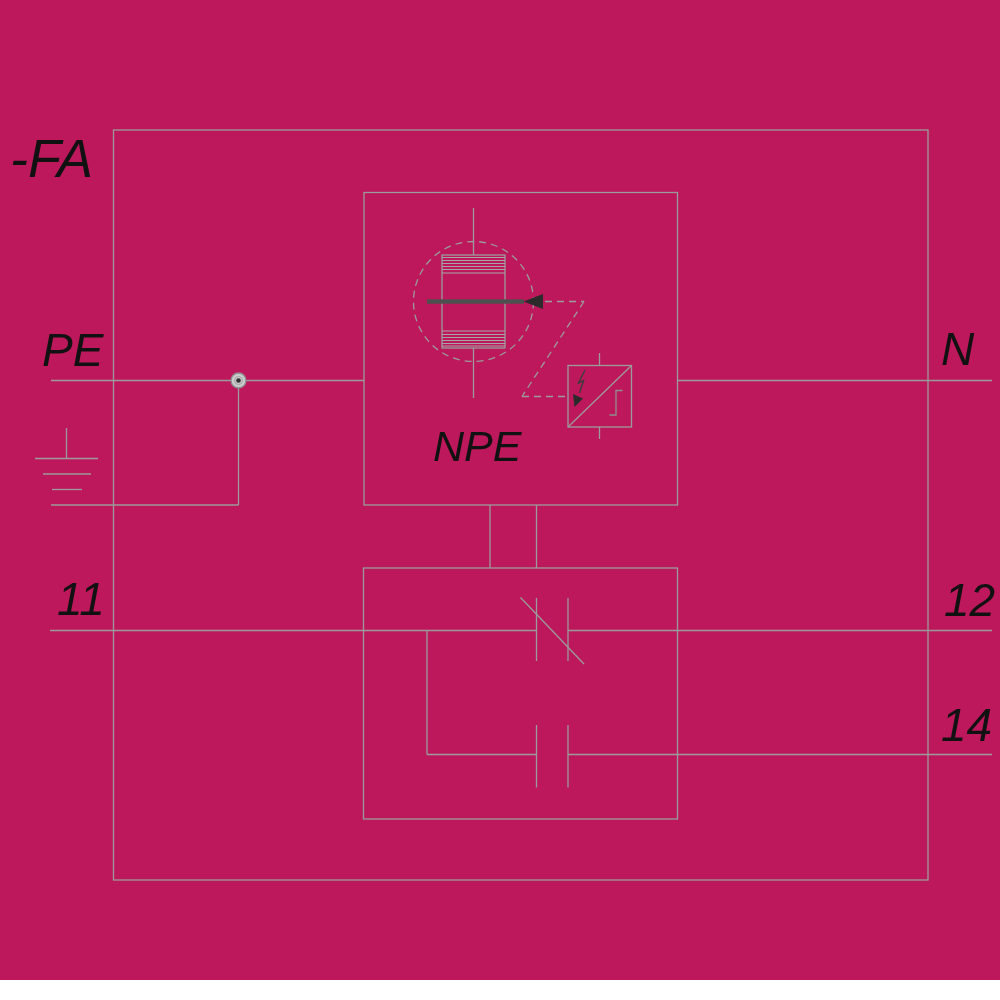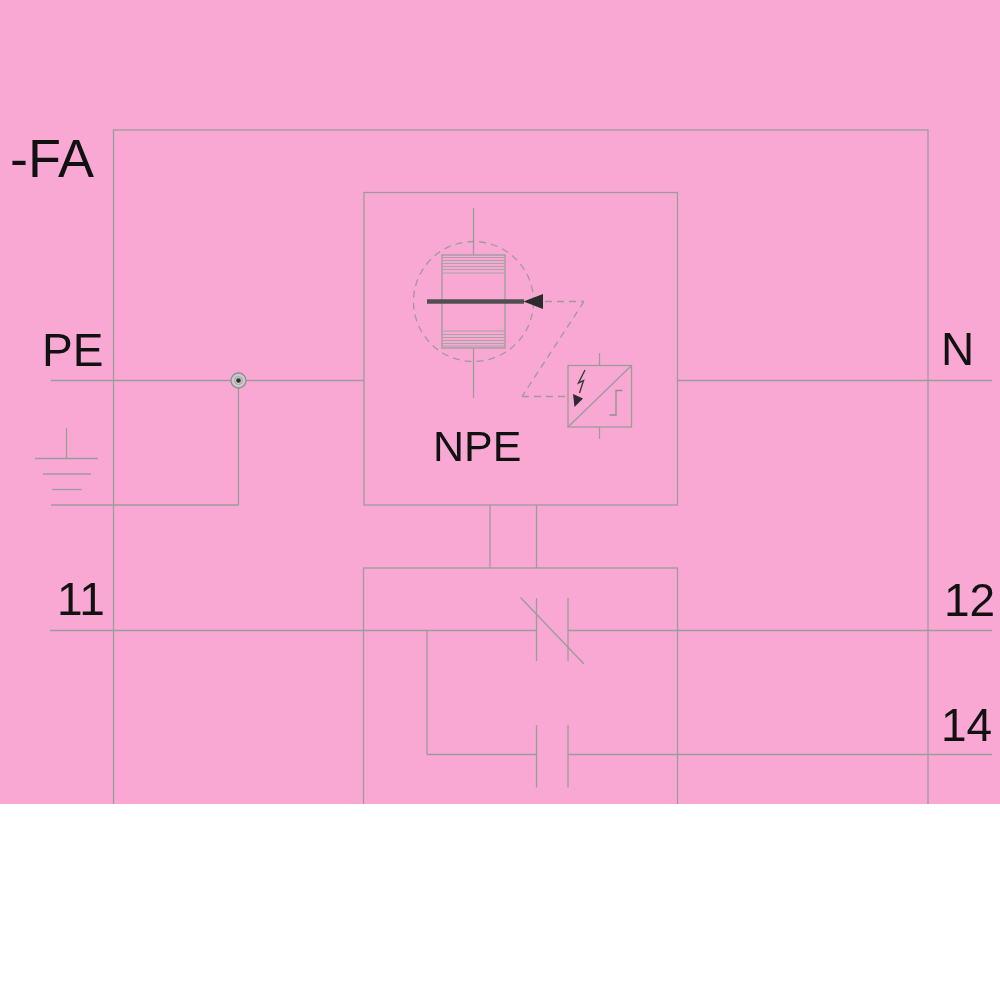--- a/index.html
+++ b/index.html
@@ -1,21 +1,22 @@
 <!DOCTYPE html>
 <html><head>
 <meta charset="utf-8">
 <style>
   html, body { margin: 0; padding: 0; background: #ffffff; }
   .stage {
     position: relative;
     width: 1000px;
-    height: 804px;
-    background: #f9a8d4;
+    height: 980px;
+    background: #be185d;
     overflow: hidden;
+    font-style: italic;
   }
   svg { display: block; }
   .lbl {
     font-family: "Liberation Sans", "DejaVu Sans", sans-serif;
     fill: #111111;
   }
   .tag   { font-size: 54px; }
   .term  { font-size: 46px; }
   .mod   { font-size: 43px; }
   .ln    { stroke: #9b9b9b; stroke-width: 1.3; fill: none; }

